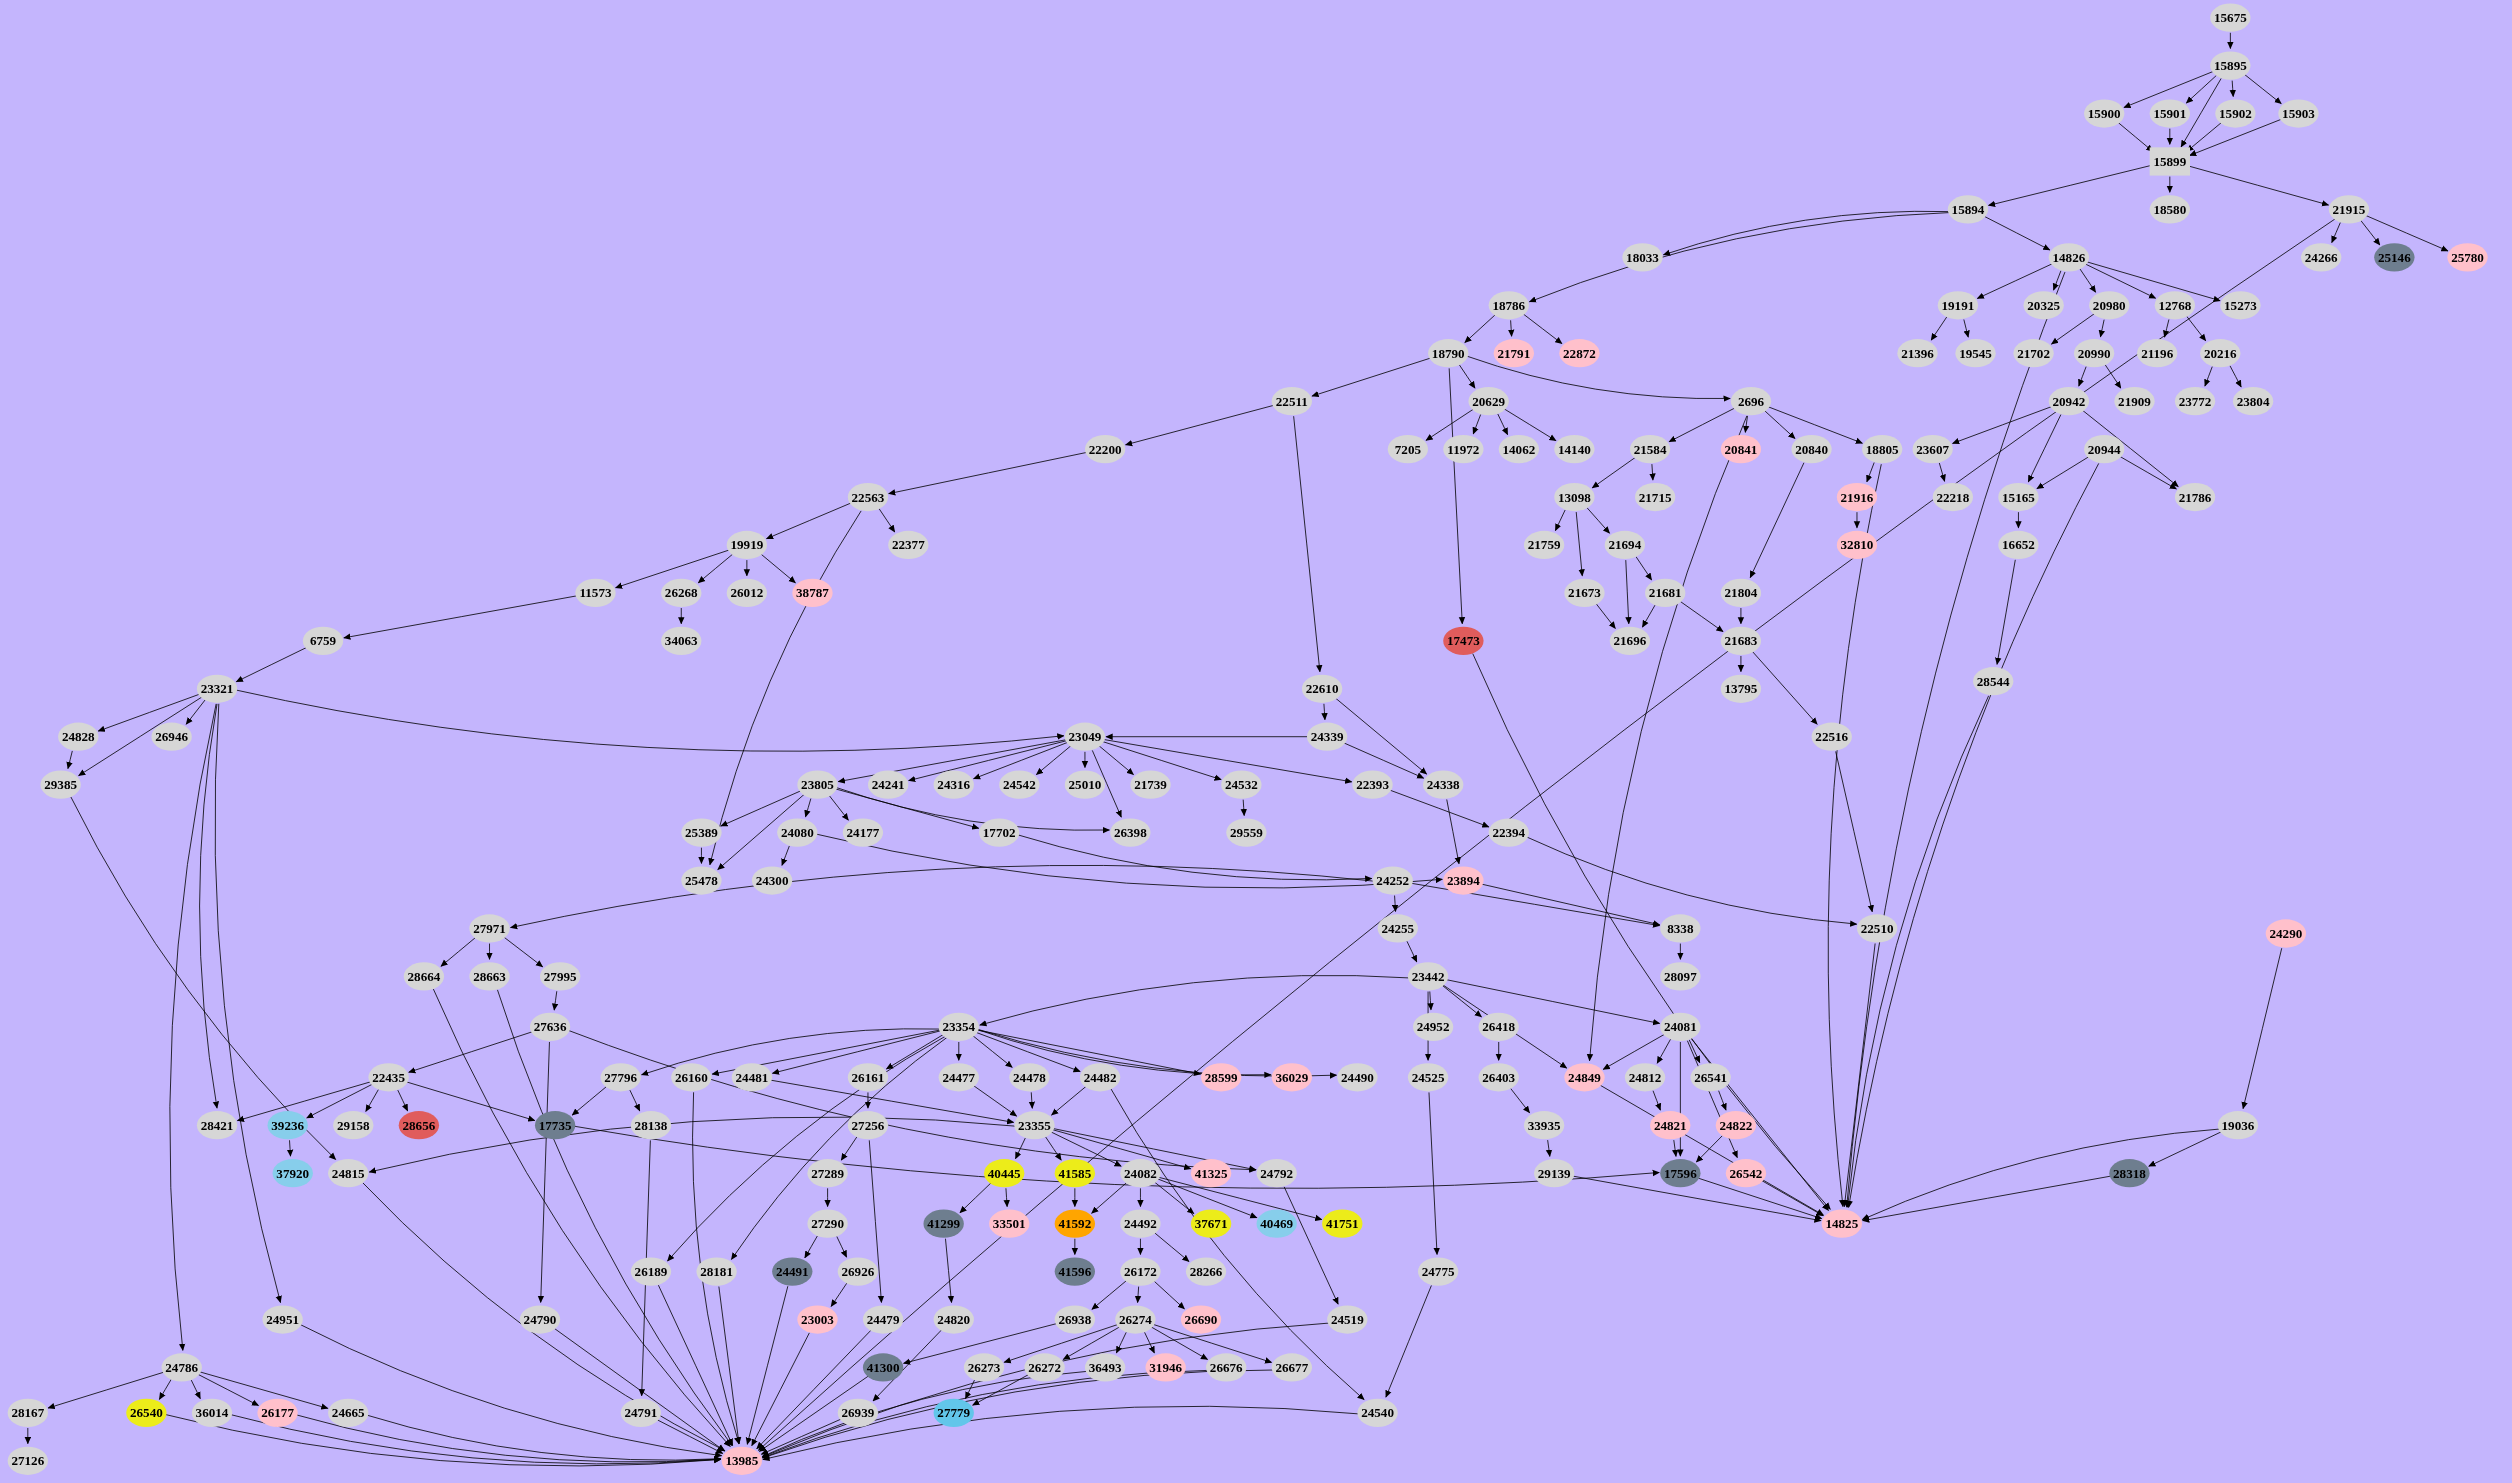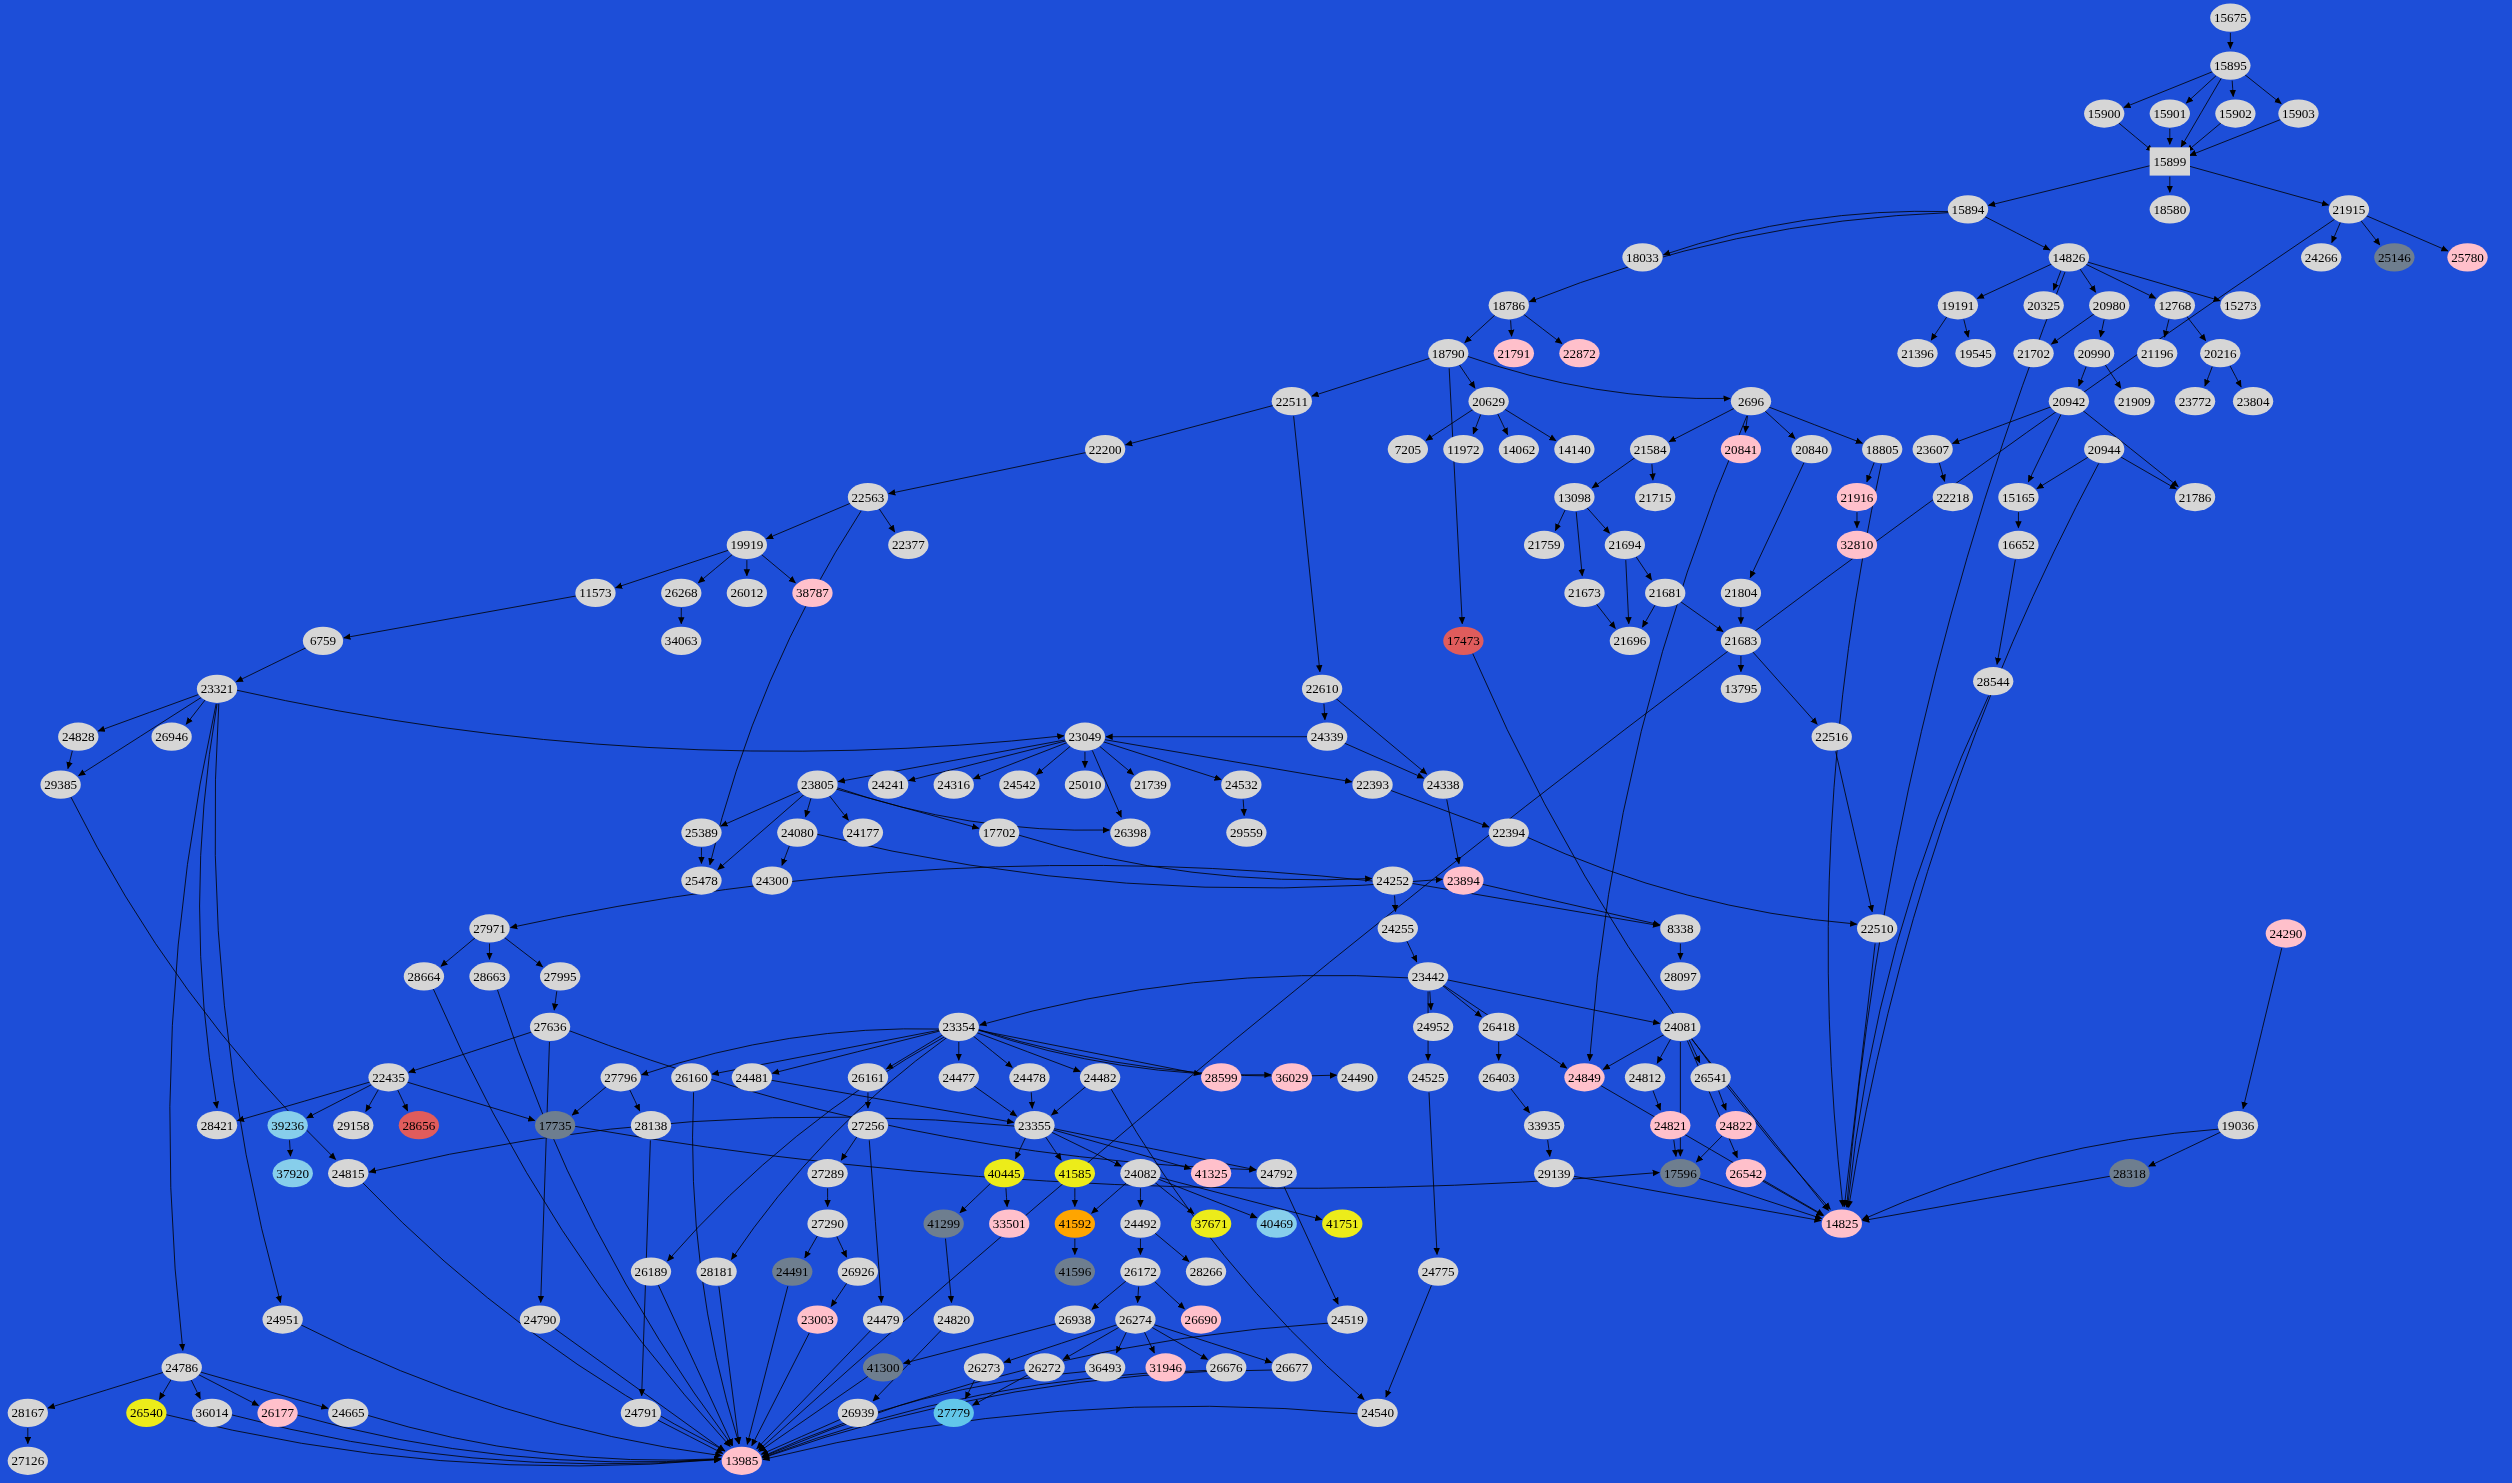--- a/index.html
+++ b/index.html
@@ -1,16 +1,16 @@
 <!DOCTYPE html>
 <html style="font-size:8px"><head>
 <meta charset="utf-8">
 <style>
   html,body{margin:0;padding:0;background:#ffffff;}
-  #graph-root{position:relative;width:2512px;height:1483px;background:#1d4ed8;overflow:hidden;}
+  #graph-root{position:relative;width:2512px;height:1483px;background:#c4b5fd;overflow:hidden;font-weight:bold;}
   svg{display:block;}
   .node-label{font-family:"Liberation Serif","DejaVu Serif",serif;font-size:26px;fill:#000000;}
   .edge{stroke:#000000;stroke-width:1.6;fill:none;}
 </style>
 </head>
 <body>
 
 <div id="graph-root">
     <svg width="2512" height="1483" viewBox="0 0 4978 2939">
       <defs>

